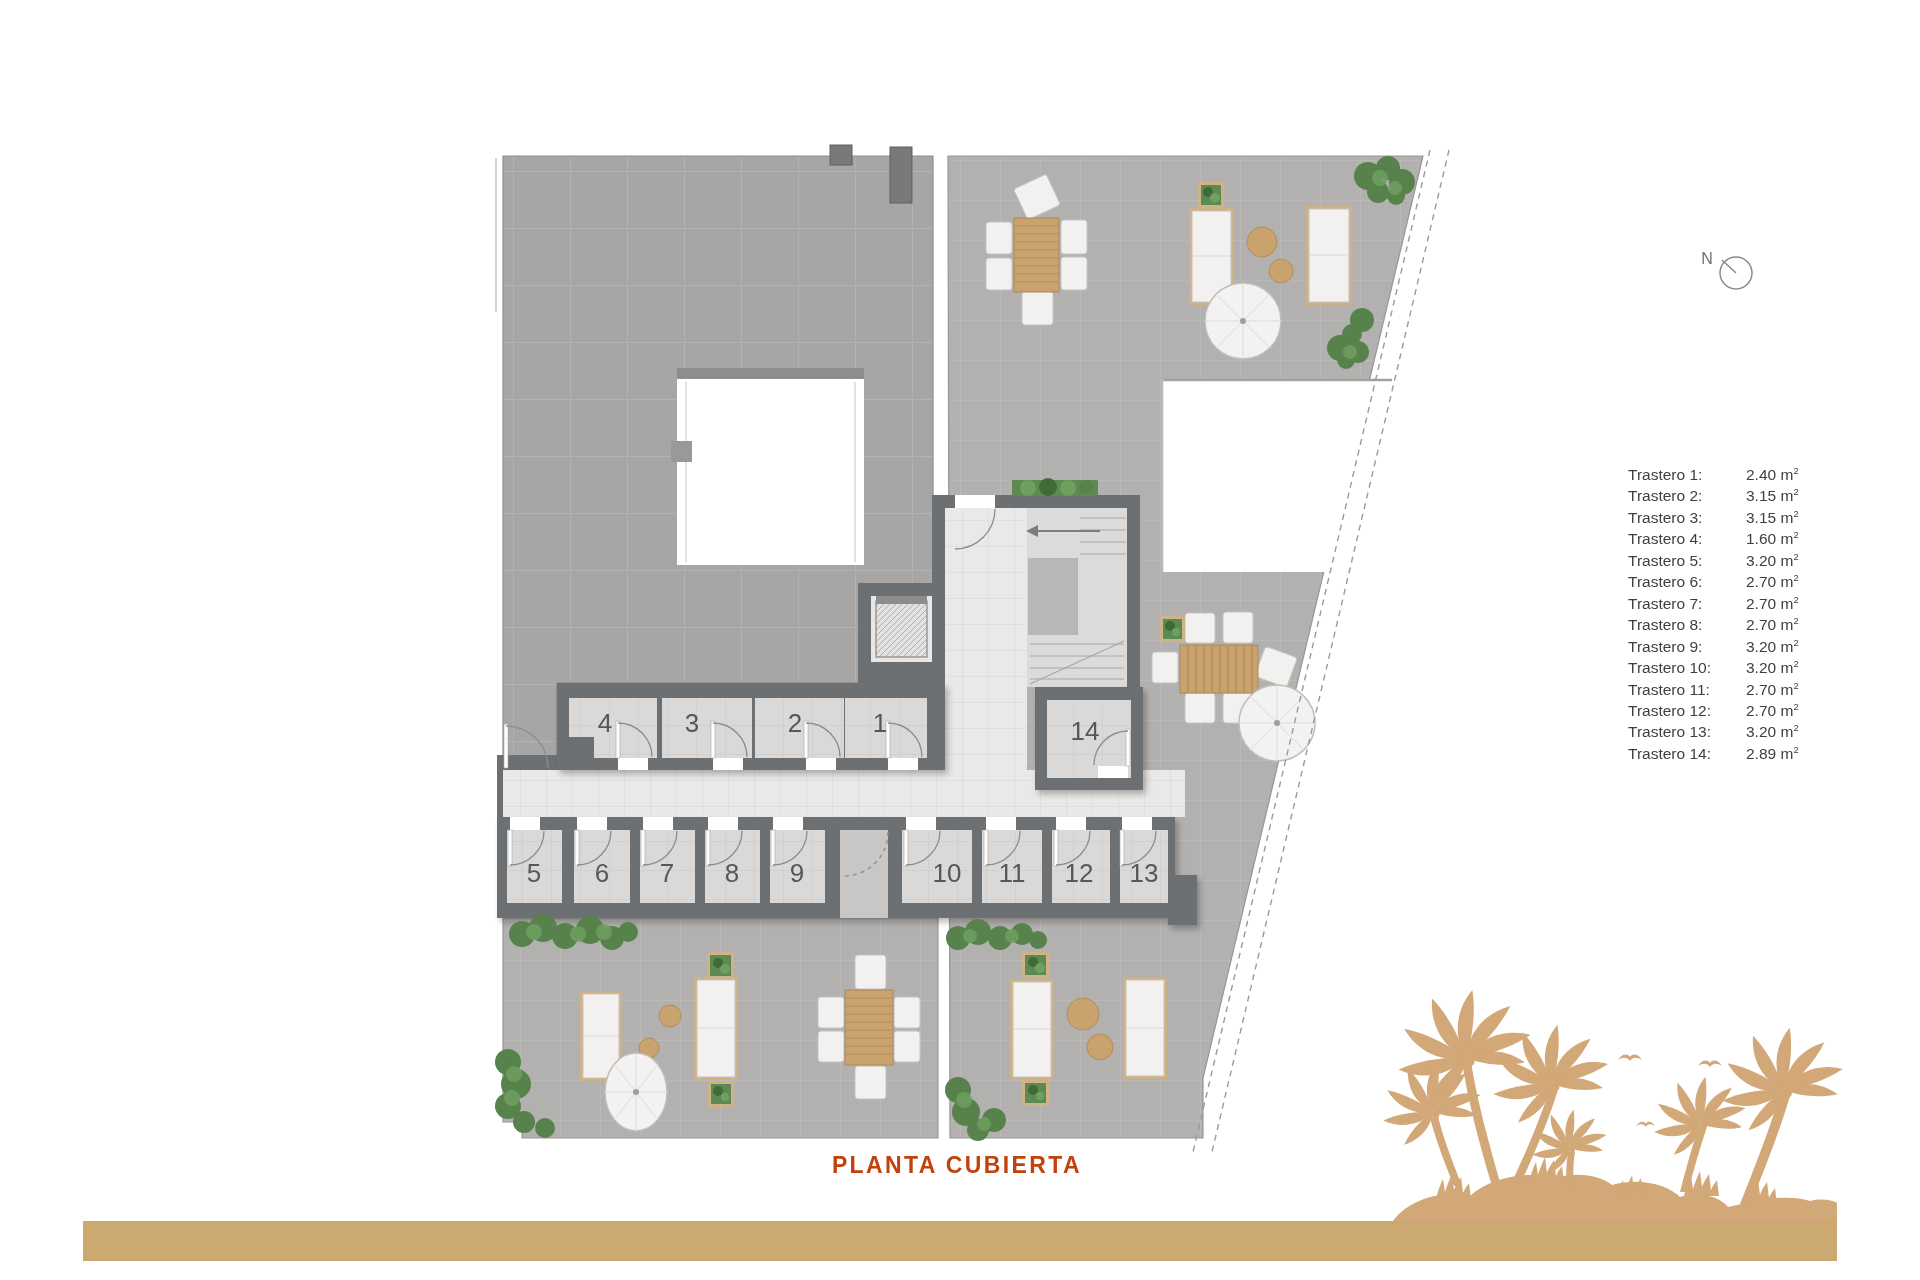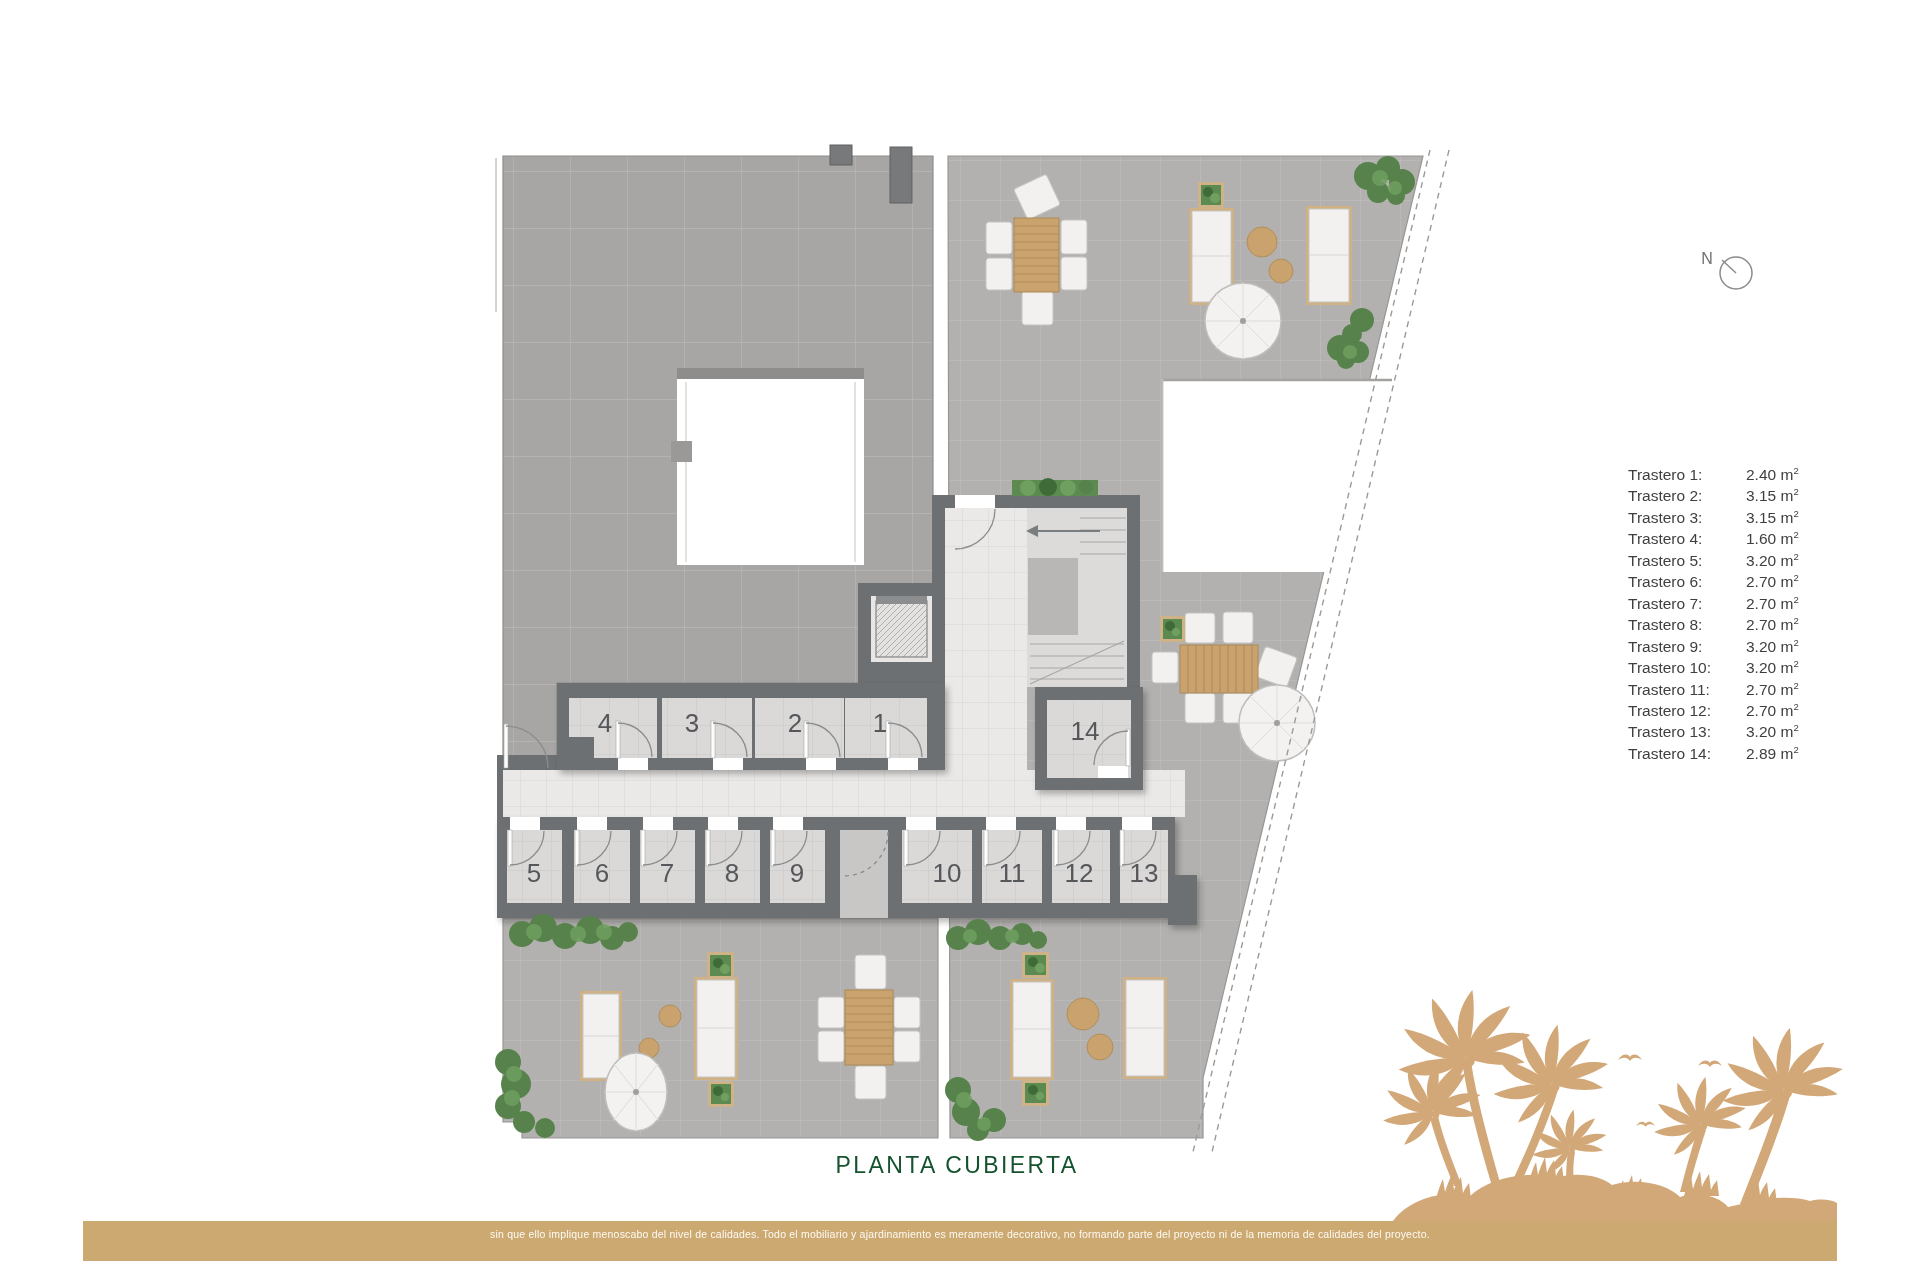--- a/index.html
+++ b/index.html
@@ -8,21 +8,21 @@
   svg.plan{position:absolute;left:0;top:0;display:block}
 
   
   .legend{position:absolute;left:1628px;top:464px;color:#3e3f41;font-size:15.5px}
   .legend-row{display:flex;line-height:21.45px;white-space:nowrap}
   .legend-label{display:inline-block;width:118px}
   .legend-value sup{font-size:9.5px;line-height:0}
 
   
   .plan-title{position:absolute;left:757px;top:1152px;width:400px;text-align:center;
-      font-size:23px;font-weight:normal;letter-spacing:2.4px;color:#14532d}
+      font-size:23px;font-weight:bold;letter-spacing:2.4px;color:#c2410c}
 
   
   .footer-bar{position:absolute;left:83px;top:1221px;width:1754px;height:40px;
       background:#cda972;color:#fdfaf4;text-align:center;font-size:10.5px;
       line-height:14px;letter-spacing:.2px;padding-top:6px;box-sizing:border-box}
 
   text.rl{font-size:26px;fill:#55575a;text-anchor:middle}
   text.compass-n{font-size:16px;fill:#6f7072;text-anchor:middle}
 </style>
 </head>
@@ -540,14 +540,13 @@
   <div class="legend-row">
     <span class="legend-label">Trastero 14:</span>
     <span class="legend-value"><span class="num">2.89 m</span><sup class="exp">2</sup></span>
   </div>
 </div>
 </div>
 
 <div class="plan-title">PLANTA CUBIERTA</div>
 
 <div class="footer-bar" style="background: rgb(205, 169, 114);">
-  <div>sin que ello implique menoscabo del nivel de calidades. Todo el mobiliario y ajardinamiento es meramente decorativo, no formando parte del proyecto ni de la memoria de calidades del proyecto.</div>
 </div>
 
 </body></html>

